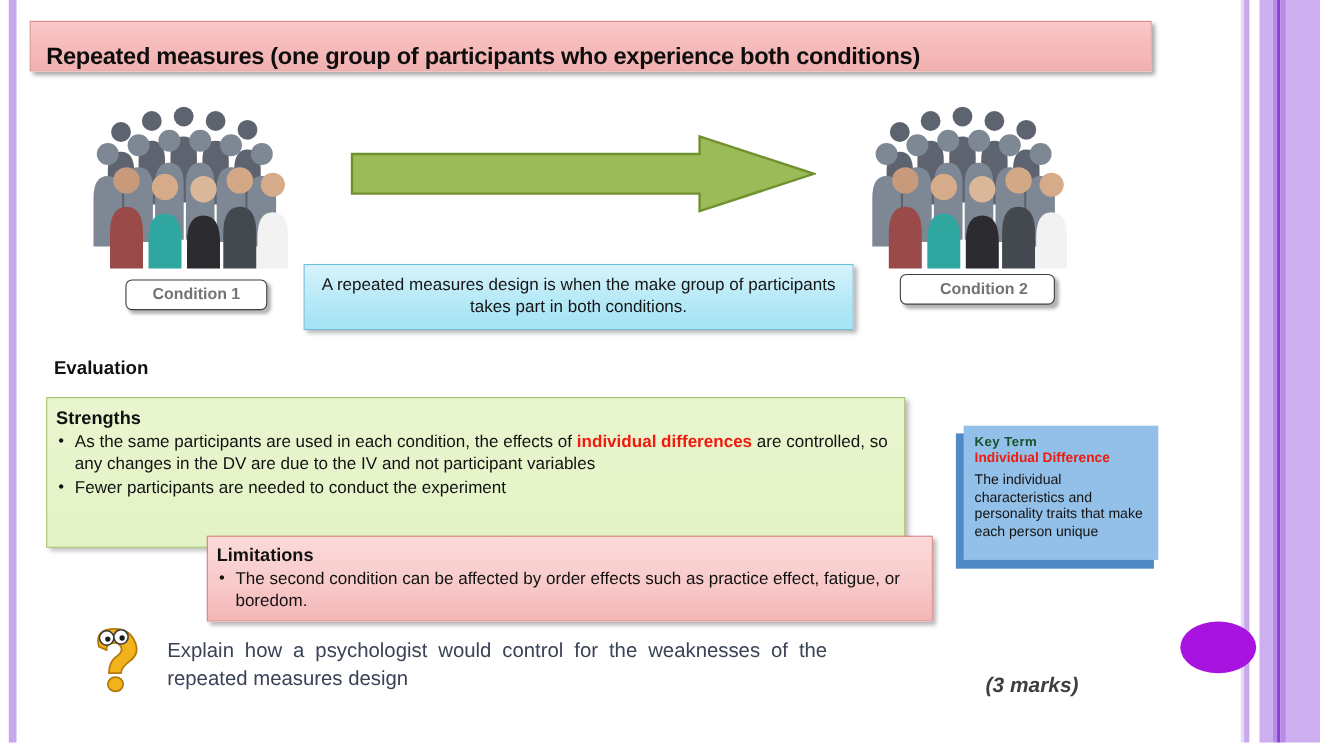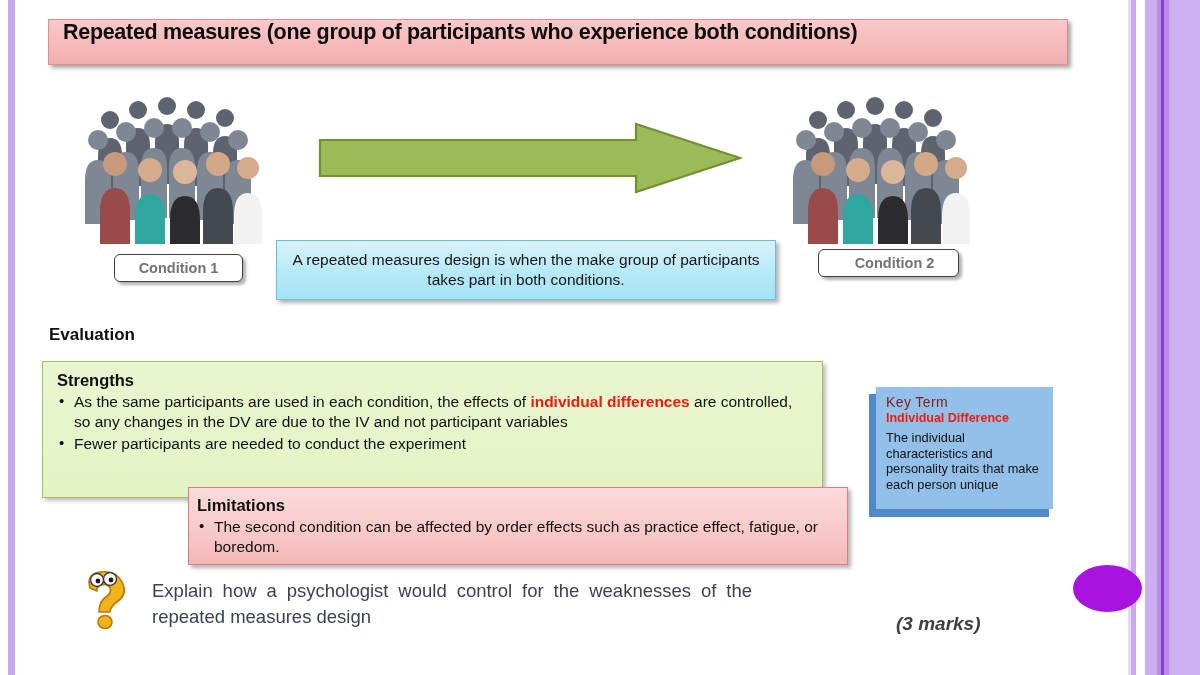--- a/index.html
+++ b/index.html
@@ -20,25 +20,25 @@
   .stripes{position:absolute;top:0;right:0;height:675px;width:82px;}
   .stripes span{position:absolute;top:0;height:675px;display:block;}
 
   .ellipse{
     position:absolute;left:1073px;top:565px;width:69px;height:47px;
     border-radius:50%;background:#a913e0;
   }
 
   
   .title-box{
-    position:absolute;left:48px;top:19px;width:1018px;height:44px;
+    position:absolute;left:27px;top:19px;width:1018px;height:44px;
     background:linear-gradient(to bottom,#f9c9c9 0%,#f7bcbc 45%,#f2b0b0 100%);
     border:1px solid #e08c8c;
     box-shadow:3px 3px 4px rgba(0,0,0,.35);
-    display:flex;align-items:flex-start;
+    display:flex;align-items:flex-end;
   }
   .title-box .t{
     font-size:21.5px;font-weight:bold;color:#0d0d0d;
     letter-spacing:-0.3px;padding-left:14px;white-space:nowrap;
   }
 
   
   .people{position:absolute;}
   .people svg{display:block;}
 
@@ -72,21 +72,21 @@
     position:absolute;left:49px;top:325px;
     font-size:17px;font-weight:bold;color:#101010;
   }
 
   
   .strengths{
     position:absolute;left:42px;top:361px;width:781px;height:137px;
     background:linear-gradient(to bottom,#e9f5cf 0%,#e6f4c9 60%,#e3f2c4 100%);
     border:1px solid #9fbf63;
     box-shadow:3px 3px 4px rgba(0,0,0,.25);
-    box-sizing:border-box;padding:9px 12px 0 14px;
+    box-sizing:border-box;padding:9px 12px 0 8px;
   }
   .strengths h3{margin:0 0 2px 0;font-size:16.5px;font-weight:bold;color:#101010;}
   .blist{list-style:none;margin:0;padding:0;}
   .blist li{
     position:relative;padding-left:17px;font-size:15.5px;color:#111;
     line-height:1.32;margin-bottom:1px;
   }
   .blist li:before{
     content:"\2022";position:absolute;left:2px;top:-1px;font-size:15px;color:#111;
   }
@@ -104,21 +104,21 @@
 
   
   .keyterm-shadow{
     position:absolute;left:869px;top:394px;width:180px;height:123px;
     background:#4f8ac7;
   }
   .keyterm{
     position:absolute;left:876px;top:387px;width:177px;height:122px;
     background:#93c0e8;box-sizing:border-box;padding:7px 8px 0 10px;
   }
-  .keyterm .kt-title{font-size:14px;font-weight:normal;color:#7f1d1d;letter-spacing:.4px;}
+  .keyterm .kt-title{font-size:12px;font-weight:bold;color:#14532d;letter-spacing:.4px;}
   .keyterm .kt-term{font-size:12.5px;font-weight:bold;color:#f01a0e;margin-top:1px;}
   .keyterm .kt-def{font-size:12.8px;color:#111;line-height:1.22;margin-top:5px;}
 
   
   .qicon{position:absolute;left:80px;top:568px;width:52px;height:62px;}
   .question{
     position:absolute;left:152px;top:578px;width:600px;
     font-size:18.5px;color:#3a4256;line-height:1.42;
     text-align:justify;text-align-last:left;
   }

